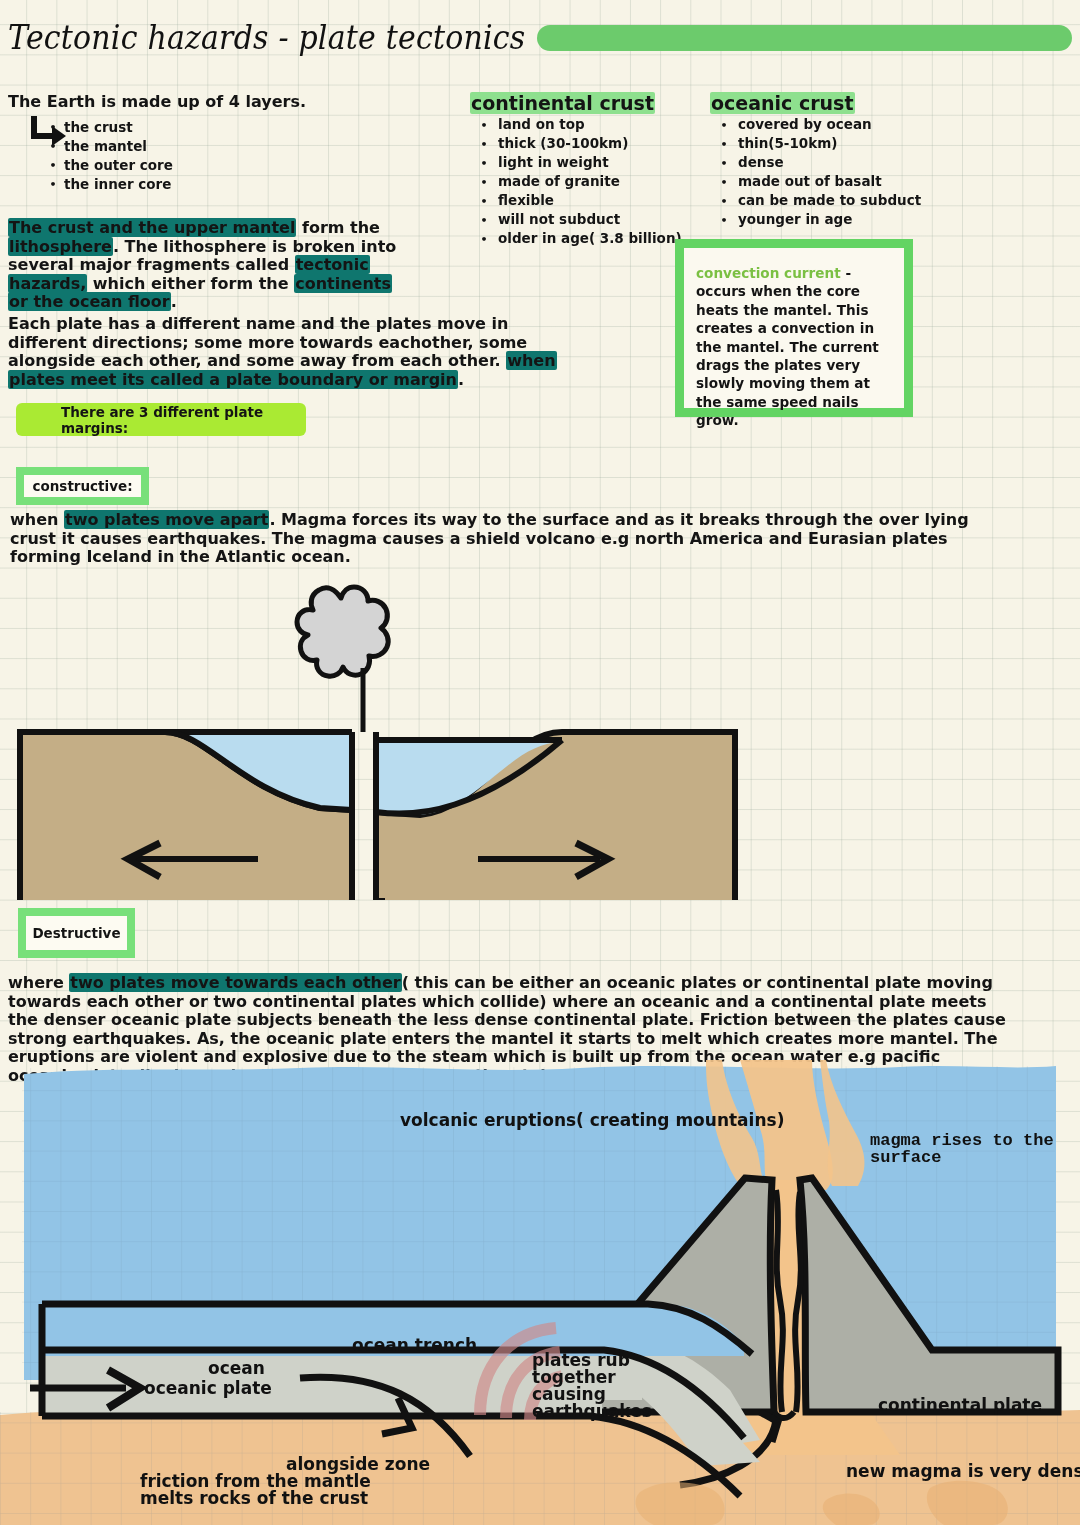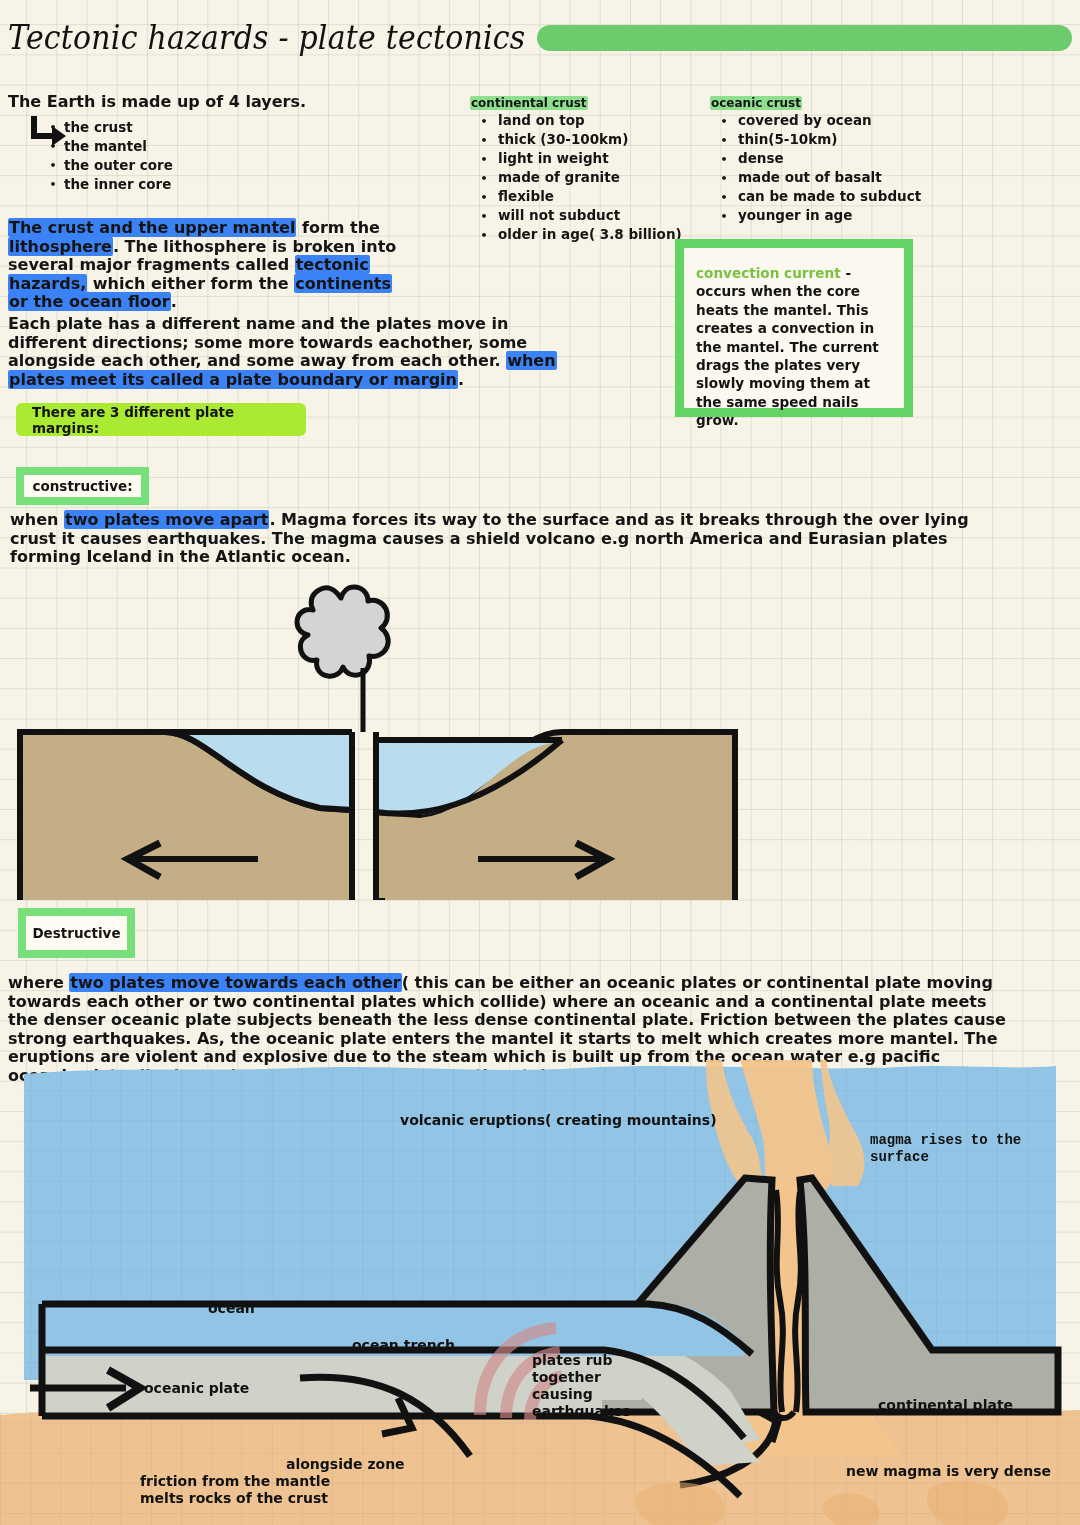--- a/index.html
+++ b/index.html
@@ -27,49 +27,49 @@
   #title {
     font-family:"DejaVu Serif", serif; font-style:italic; font-weight:400;
     font-size:30px; color:#111; white-space:nowrap; letter-spacing:.2px;
     transform:scaleY(1.12);
   }
   #title-bar { flex:1; height:26px; background:#6ccb6c; border-radius:13px; margin-left:12px; margin-top:2px; }
 
   
   .blk { position:absolute; }
   .blk p { font-size:16px; line-height:18.5px; font-weight:700; color:#141414; }
-  .hl   { background:#3b82f6; padding:0 1px; border-radius:2px; box-decoration-break:clone; -webkit-box-decoration-break:clone; }
+  .hl   { background:#0f766e; padding:0 1px; border-radius:2px; box-decoration-break:clone; -webkit-box-decoration-break:clone; }
 
   
   #layers-intro { left:8px; top:93px; width:420px; }
   #arrow-hook { position:absolute; left:28px; top:114px; width:40px; height:34px; }
   ul.bullets { list-style:none; }
   ul.bullets li { font-size:13.5px; font-weight:700; line-height:19px; display:flex; color:#141414; }
   ul.bullets li .dot { width:22px; flex:0 0 22px; text-align:center; font-size:11px; line-height:19px; }
   #layers-list { left:42px; top:118px; width:300px; }
 
   
   #continental { left:470px; top:92px; width:235px; }
   #oceanic     { left:710px; top:92px; width:280px; }
-  .col-head { font-size:12px; font-weight:700; color:#141414; margin-bottom:2px; display:inline-block; }
+  .col-head { font-size:19px; font-weight:700; color:#141414; margin-bottom:2px; display:inline-block; }
   .col-head.hl { background:#8ee08e; }
   #continental ul.bullets li .dot { flex:0 0 28px; width:28px; }
   #oceanic     ul.bullets li .dot { flex:0 0 28px; width:28px; }
   #continental ul.bullets li, #oceanic ul.bullets li { line-height:17.5px; font-size:13.5px; }
 
   
   #para-litho { left:8px; top:219px; width:400px; }
   #para-plates { left:8px; top:315px; width:570px; }
 
   
   #margins-banner {
     position:absolute; left:16px; top:403px; width:290px; height:33px;
     background:#aaea33; border-radius:6px; display:flex; align-items:center;
   }
-  #margins-banner span { font-size:13.5px; font-weight:700; color:#141414; padding-left:16px; }
+  #margins-banner span { font-size:13.5px; font-weight:700; color:#141414; padding-left:16px;margin-left:29px; }
 
   
   #convection-box {
     position:absolute; left:675px; top:239px; width:238px; height:178px;
     border:9px solid #63d463; background:#fbf9ef;
   }
   #convection-box .inner { padding:16px 10px 8px 12px; }
   #convection-box p { font-size:13.6px; line-height:18.4px; font-weight:700; color:#141414; }
   .green-word { color:#7bc043; font-weight:700; }
 
@@ -84,21 +84,21 @@
 
   #para-constructive { left:10px; top:511px; width:1000px; }
   #para-destructive  { left:8px; top:974px; width:1005px; }
 
   
   #diag-constructive { position:absolute; left:0px; top:560px; width:760px; height:340px; }
 
   
   #diag-destructive { position:absolute; left:0px; top:1060px; width:1080px; height:465px; }
 
-  .dlabel { position:absolute; font-size:14px; font-weight:700; color:#111; line-height:17px; white-space:pre; }
+  .dlabel { position:absolute; font-size:17px; font-weight:700; color:#111; line-height:17px; white-space:pre; }
 </style>
 </head>
 <body>
 
 <div id="paper"></div>
 
 <div id="title-row">
   <div id="title" class="txt">Tectonic hazards - plate tectonics</div>
   <div id="title-bar"></div>
 </div>
@@ -369,21 +369,21 @@
   <g opacity="0.55">
     <path d="M640,432 C660,418 700,420 716,432 C730,444 726,465 710,465 L654,465 C638,458 630,442 640,432 Z" fill="#e8b073"></path>
     <path d="M930,428 C950,416 986,420 1000,432 C1014,446 1008,465 992,465 L944,465 C930,456 922,438 930,428 Z" fill="#e8b073"></path>
     <path d="M826,440 C840,430 864,432 874,442 C884,452 880,465 868,465 L836,465 C826,458 818,448 826,440 Z" fill="#e8b073"></path>
   </g>
 </svg>
 
 <div class="dlabel" style="left:400px; top:1112px;">volcanic eruptions( creating mountains)</div>
 <div class="dlabel" style="left:870px; top:1132px;font-family:Liberation Mono, monospace;">magma rises to the
 surface</div>
-<div class="dlabel" style="left:208px; top:1300px;">ocean</div>
+<div class="dlabel" style="left:208px; top:1360px;">ocean</div>
 <div class="dlabel" style="left:352px; top:1337px;">ocean trench</div>
 <div class="dlabel" style="left:144px; top:1380px;">oceanic plate</div>
 <div class="dlabel" style="left:532px; top:1352px;">plates rub
 together
 causing
 earthquakes</div>
 <div class="dlabel" style="left:878px; top:1397px;">continental plate</div>
 <div class="dlabel" style="left:286px; top:1456px;">alongside zone</div>
 <div class="dlabel" style="left:140px; top:1473px;">friction from the mantle
 melts rocks of the crust</div>

